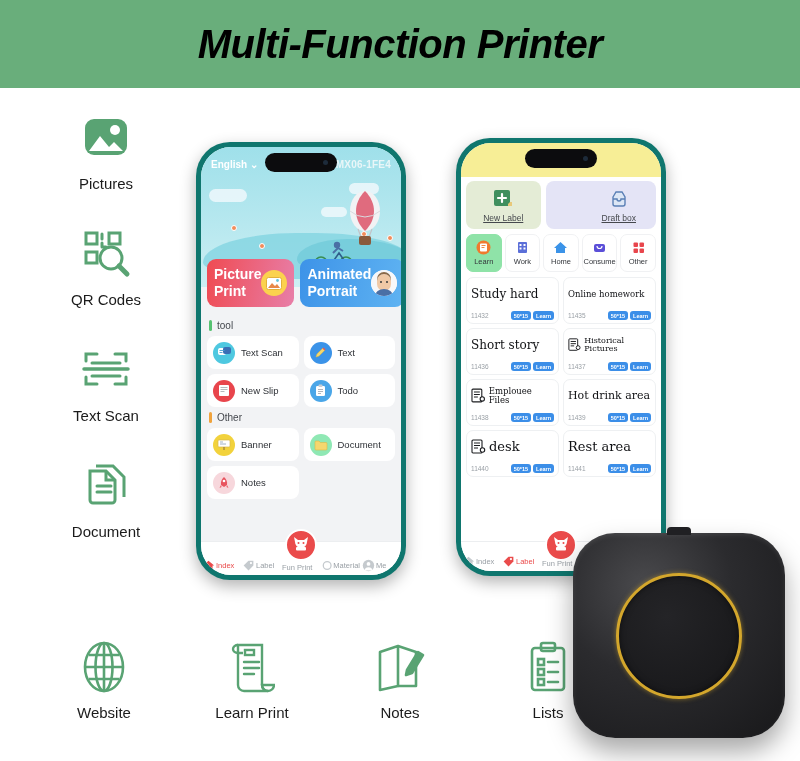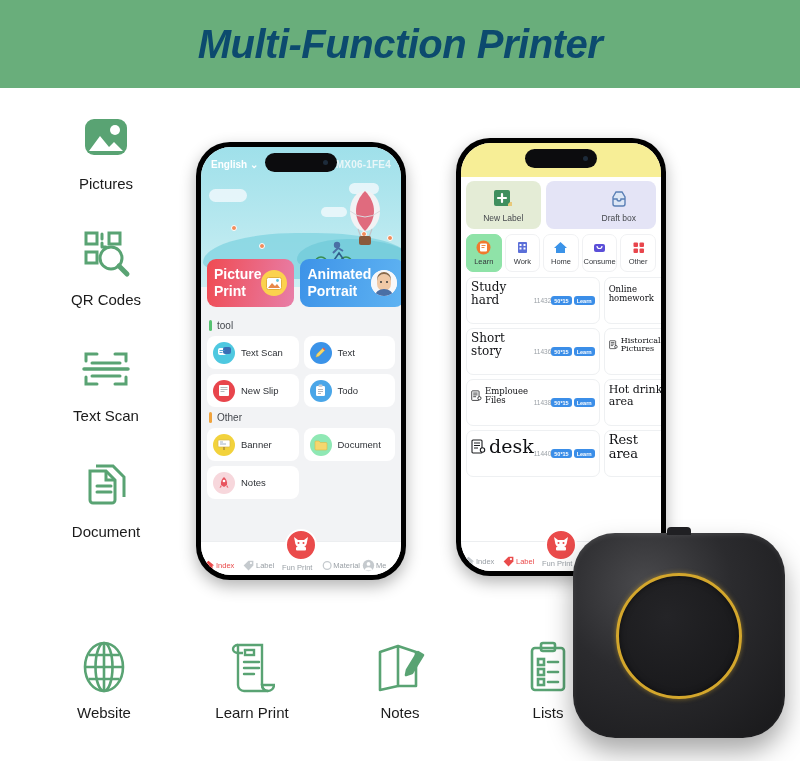--- a/index.html
+++ b/index.html
@@ -11,21 +11,21 @@
     overflow: hidden;
   }
 
   
   .banner {
     width: 800px; height: 88px;
     background: #69ae7b;
     display: flex; align-items: center; justify-content: center;
   }
   .banner-title {
-    color: #0c4a6e;
+    color: #000000;
     font-size: 40px;
     font-weight: bold;
     font-style: italic;
     letter-spacing: -0.5px;
   }
 
   
   .stage { position: relative; width: 800px; height: 673px; }
 
   
@@ -50,21 +50,21 @@
     padding: 0 30px;
   }
   .bfeat { display: flex; flex-direction: column; align-items: center; width: 130px; }
   .bfeat-ico { height: 62px; display: flex; align-items: center; justify-content: center; }
   .bfeat-label { margin-top: 6px; font-size: 15px; color: #1b1b1b; text-align: center; white-space: nowrap; }
 
   
   .phone {
     position: absolute;
     width: 210px; height: 438px;
-    background: #000000;
+    background: #0f766e;
     border-radius: 34px;
     padding: 5px;
     box-shadow: 0 6px 16px rgba(0,0,0,.30);
   }
   .phone-inner {
     width: 100%; height: 100%;
     border-radius: 30px; overflow: hidden;
     background: #ffffff;
     position: relative;
     display: flex; flex-direction: column;
@@ -161,35 +161,35 @@
   
   .p2-top { height: 34px; background: #f7ee96; flex: none; }
   .p2-body { flex: 1; background: #ffffff; padding: 4px 5px 0 5px; overflow: hidden; }
   .p2-bigcards { display: flex; gap: 5px; }
   .p2-bigcard {
     flex: 1; height: 48px; border-radius: 8px;
     display: flex; flex-direction: column; align-items: center; justify-content: center; gap: 3px;
   }
   .p2-bigcard.green { background: #e4ecd6; }
   .p2-bigcard.purple { background: #e4e4f6; padding-left: 36px; }
-  .p2-bigcard-label { font-size: 8.5px; color: #45484d; }
+  .p2-bigcard-label { font-size: 8.5px; color: #45484d; text-decoration: underline; }
 
   .p2-tabs { display: flex; gap: 3px; margin-top: 5px; }
   .p2-tab {
     flex: 1; height: 38px; border-radius: 7px; background: #ffffff;
     display: flex; flex-direction: column; align-items: center; justify-content: center; gap: 2px;
     border: 1px solid #f0f1f3;
   }
   .p2-tab.active { background: #8fe3a8; border-color: #8fe3a8; }
   .p2-tab-label { font-size: 7.5px; color: #33363b; }
 
   .p2-list { display: grid; grid-template-columns: 1fr 1fr; gap: 4px; margin-top: 5px; }
   .p2-item {
     background: #ffffff; border: 1px solid #eef0f2; border-radius: 7px;
-    height: 47px; padding: 3px 4px; display: flex; flex-direction: row;
+    height: 47px; padding: 3px 4px; display: flex; flex-direction: column;
     justify-content: space-between;
   }
   .p2-item-top { display: flex; align-items: center; gap: 3px; height: 26px; }
   .p2-item-title {
     font-family: "DejaVu Serif", serif; color: #101114; line-height: 1.05;
   }
   .p2-item-bot { display: flex; align-items: center; justify-content: space-between; }
   .p2-id { font-size: 6.5px; color: #9aa0a6; }
   .p2-badges { display: flex; gap: 2px; }
   .badge {
@@ -640,21 +640,21 @@
                 </div>
               </div>
             </div>
             <div class="p2-item">
               <div class="p2-item-top">
                 <svg width="15" height="16" viewBox="0 0 15 16" fill="none" stroke="#1b1c1f" stroke-width="1.1">
                   <rect x="1" y="1" width="10" height="13" rx="1"></rect>
                   <path d="M3 4h6M3 6.5h6M3 9h4"></path>
                   <circle cx="11.5" cy="11" r="2.2" fill="#fff"></circle>
                 </svg>
-                <div class="p2-item-title" style="font-size:19px">desk</div>
+                <div class="p2-item-title" style="font-size:13px">desk</div>
               </div>
               <div class="p2-item-bot">
                 <div class="p2-id">11440</div>
                 <div class="p2-badges">
                   <div class="badge">50*15</div>
                   <div class="badge">Learn</div>
                 </div>
               </div>
             </div>
             <div class="p2-item">

